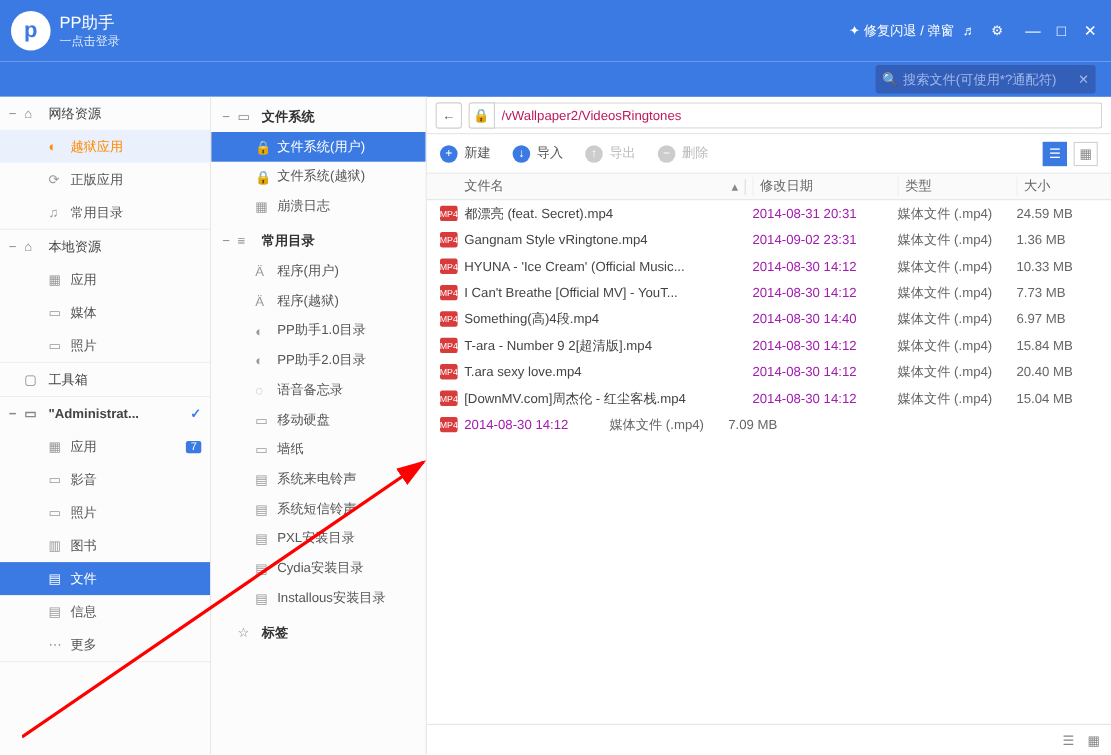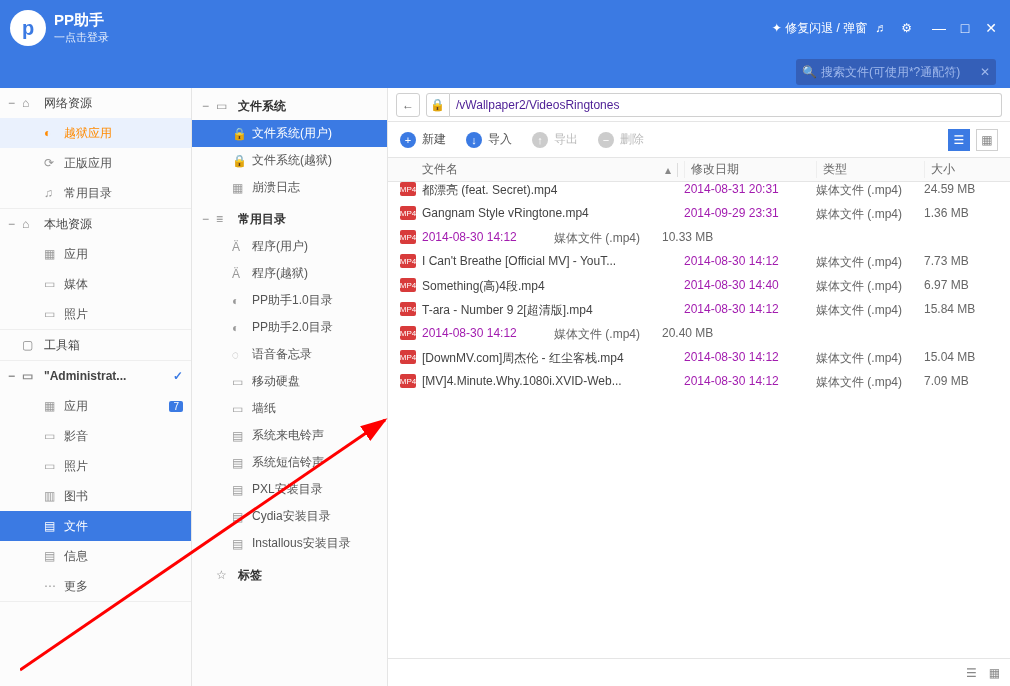--- a/index.html
+++ b/index.html
@@ -1,19 +1,19 @@
 <!DOCTYPE html>
 <html><head>
 <meta charset="utf-8">
 <style>
 *{margin:0;padding:0;box-sizing:border-box;font-family:"Microsoft YaHei",Arial,sans-serif;font-size:12px}
 body{width:1010px;height:686px;overflow:hidden;background:#fff;position:relative}
 .titlebar{height:56px;background:#3b7ae3;display:flex;align-items:center;padding:0 10px;color:#fff}
 .logo-circle{width:36px;height:36px;border-radius:50%;background:#fff;color:#3b7ae3;display:flex;align-items:center;justify-content:center;font-size:20px;font-weight:bold;margin-right:8px}
-.app-title{font-size:15px;font-weight:bold}
+.app-title{font-size:15px;font-weight:normal}
 .app-sub{font-size:11px;opacity:.85}
 .title-right{margin-left:auto;display:flex;align-items:center;gap:8px}
 .fix-link{font-size:12px;cursor:pointer}
 .win-btns{display:flex;gap:8px;margin-left:4px}
 .win-btn{width:18px;height:18px;display:flex;align-items:center;justify-content:center;cursor:pointer;font-size:14px}
 .searchbar{background:#345fb8;display:flex;align-items:center;padding:2px 6px;border-radius:3px;width:200px;height:26px;margin-right:4px}
 .searchbar input{background:transparent;border:none;color:#cfe0ff;flex:1;outline:none}
 .searchbar input::placeholder{color:#9fb8ec}
 .si{color:#9fb8ec;margin-right:4px}
 .clr{color:#9fb8ec;cursor:pointer}
@@ -45,40 +45,40 @@
 .s2-head .ic{width:18px;color:#888;margin-right:4px}
 .s2-head .lbl{font-weight:bold}
 .s2-item{display:flex;align-items:center;height:27px;padding:0 10px 0 40px;color:#555;cursor:pointer}
 .s2-item .ic{width:20px;color:#999}
 .s2-item.sel{background:#3b7ae3;color:#fff}
 .s2-item.sel .ic{color:#fff}
 
 .path-row{height:34px;border-bottom:1px solid #e5e5e5;display:flex;align-items:center;padding:0 8px;gap:6px}
 .nav-btn{width:24px;height:24px;border:1px solid #d0d0d0;border-radius:3px;display:flex;align-items:center;justify-content:center;color:#666;cursor:pointer}
 .lock-btn{width:24px;height:24px;border:1px solid #d0d0d0;border-left:1px solid #d0d0d0;border-radius:3px 0 0 3px;display:flex;align-items:center;justify-content:center;color:#888}
-.path-input{flex:1;height:24px;border:1px solid #d0d0d0;border-left:none;border-radius:0 3px 3px 0;padding:0 6px;color:#4c1d95;outline:none}
+.path-input{flex:1;height:24px;border:1px solid #d0d0d0;border-left:none;border-radius:0 3px 3px 0;padding:0 6px;color:#be185d;outline:none}
 
 .tool-row{height:36px;border-bottom:1px solid #e5e5e5;display:flex;align-items:center;padding:0 12px;gap:20px}
 .tbtn{display:flex;align-items:center;gap:6px;color:#555;cursor:pointer}
 .tbtn.dis{color:#bbb}
 .tcirc{width:16px;height:16px;border-radius:50%;background:#3b7ae3;color:#fff;display:flex;align-items:center;justify-content:center;font-size:11px}
 .tbtn.dis .tcirc{background:#ccc}
 .tool-right{margin-left:auto;display:flex;gap:6px}
 .vbtn{width:22px;height:22px;border:1px solid #d0d0d0;display:flex;align-items:center;justify-content:center;color:#888;cursor:pointer}
 .vbtn.act{background:#3b7ae3;color:#fff;border-color:#3b7ae3}
 
 .table-head{height:24px;border-bottom:1px solid #e5e5e5;display:flex;align-items:center;color:#666;background:#fafafa}
 .col-name{flex:1;padding-left:34px;display:flex;align-items:center}
 .col-name .sort{margin-left:auto;margin-right:6px;color:#888;border-right:1px solid #ddd;padding-right:6px}
 .col-date{width:132px;border-left:1px solid #eee;padding-left:6px}
 .col-type{width:108px;border-left:1px solid #eee;padding-left:6px}
 .col-size{width:86px;border-left:1px solid #eee;padding-left:6px}
 
 .rows{flex:1;overflow:auto}
-.row{height:24px;display:flex;align-items:flex-start;color:#444;cursor:pointer}
+.row{height:24px;display:flex;align-items:center;color:#444;cursor:pointer}
 .ficon{width:16px;height:14px;background:#d83b3b;color:#fff;font-size:8px;display:flex;align-items:center;justify-content:center;border-radius:2px;margin-left:12px;margin-right:6px}
 .fname{flex:1;white-space:nowrap;overflow:hidden;text-overflow:ellipsis;padding-right:8px}
 .fdate{width:132px;color:#a21caf}
 .ftype{width:108px;color:#666}
 .fsize{width:86px;color:#666}
 
 .bottom-tool{height:28px;border-top:1px solid #e5e5e5;display:flex;align-items:center;justify-content:flex-end;padding:0 10px;gap:12px;color:#888}
 
 .arrow-svg{position:absolute;left:20px;top:400px;pointer-events:none}
 </style>
@@ -322,26 +322,27 @@
         <div class="row">
           <span class="ficon">MP4</span>
           <span class="fname">都漂亮 (feat. Secret).mp4</span>
           <span class="fdate">2014-08-31 20:31</span>
           <span class="ftype">媒体文件 (.mp4)</span>
           <span class="fsize">24.59 MB</span>
         </div>
         <div class="row">
           <span class="ficon">MP4</span>
           <span class="fname">Gangnam Style vRingtone.mp4</span>
-          <span class="fdate">2014-09-29 23:31</span>
+          <span class="fdate">2014-09-02 23:31</span>
           <span class="ftype">媒体文件 (.mp4)</span>
           <span class="fsize">1.36 MB</span>
         </div>
         <div class="row">
           <span class="ficon">MP4</span>
+          <span class="fname">HYUNA - 'Ice Cream' (Official Music...</span>
           <span class="fdate">2014-08-30 14:12</span>
           <span class="ftype">媒体文件 (.mp4)</span>
           <span class="fsize">10.33 MB</span>
         </div>
         <div class="row">
           <span class="ficon">MP4</span>
           <span class="fname">I Can't Breathe [Official MV] - YouT...</span>
           <span class="fdate">2014-08-30 14:12</span>
           <span class="ftype">媒体文件 (.mp4)</span>
           <span class="fsize">7.73 MB</span>
@@ -355,34 +356,34 @@
         </div>
         <div class="row">
           <span class="ficon">MP4</span>
           <span class="fname">T-ara - Number 9 2[超清版].mp4</span>
           <span class="fdate">2014-08-30 14:12</span>
           <span class="ftype">媒体文件 (.mp4)</span>
           <span class="fsize">15.84 MB</span>
         </div>
         <div class="row">
           <span class="ficon">MP4</span>
+          <span class="fname">T.ara sexy love.mp4</span>
           <span class="fdate">2014-08-30 14:12</span>
           <span class="ftype">媒体文件 (.mp4)</span>
           <span class="fsize">20.40 MB</span>
         </div>
         <div class="row">
           <span class="ficon">MP4</span>
           <span class="fname">[DownMV.com]周杰伦 - 红尘客栈.mp4</span>
           <span class="fdate">2014-08-30 14:12</span>
           <span class="ftype">媒体文件 (.mp4)</span>
           <span class="fsize">15.04 MB</span>
         </div>
         <div class="row">
           <span class="ficon">MP4</span>
-          <span class="fname">[MV]4.Minute.Why.1080i.XVID-Web...</span>
           <span class="fdate">2014-08-30 14:12</span>
           <span class="ftype">媒体文件 (.mp4)</span>
           <span class="fsize">7.09 MB</span>
         </div>
       </div>
     <div class="bottom-tool">
       <span>☰</span>
       <span>▦</span>
     </div>
   </div>

